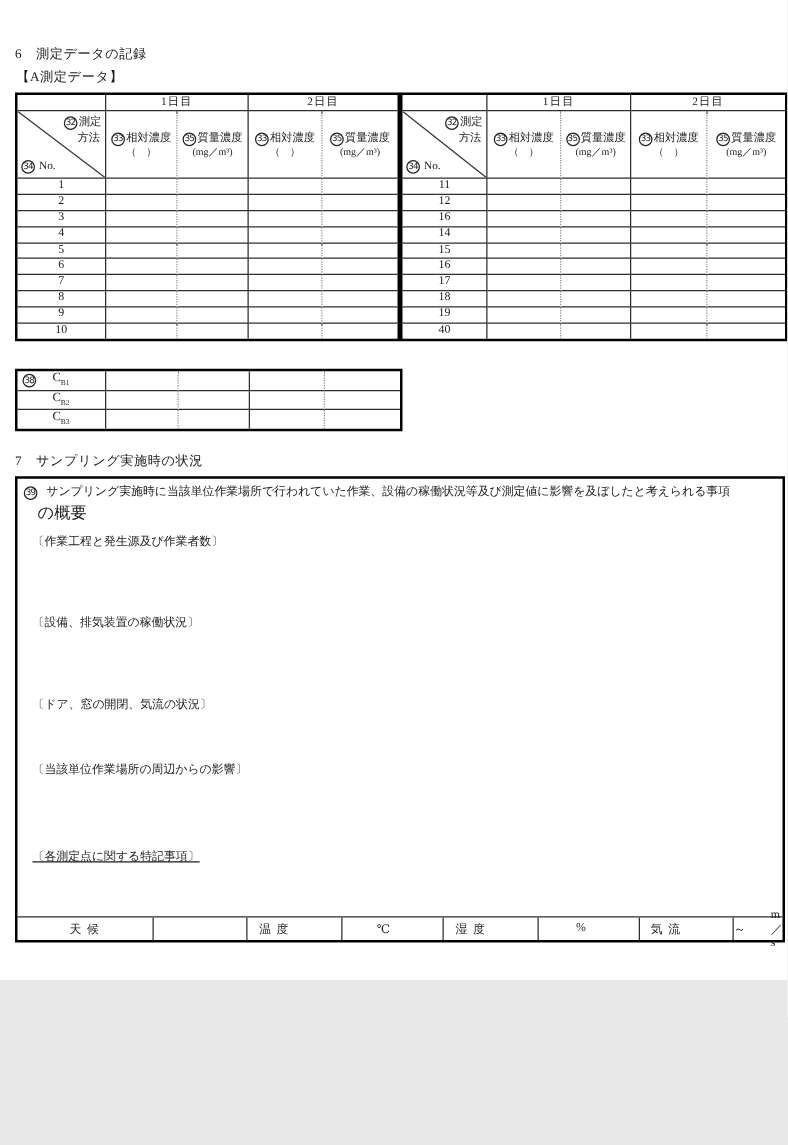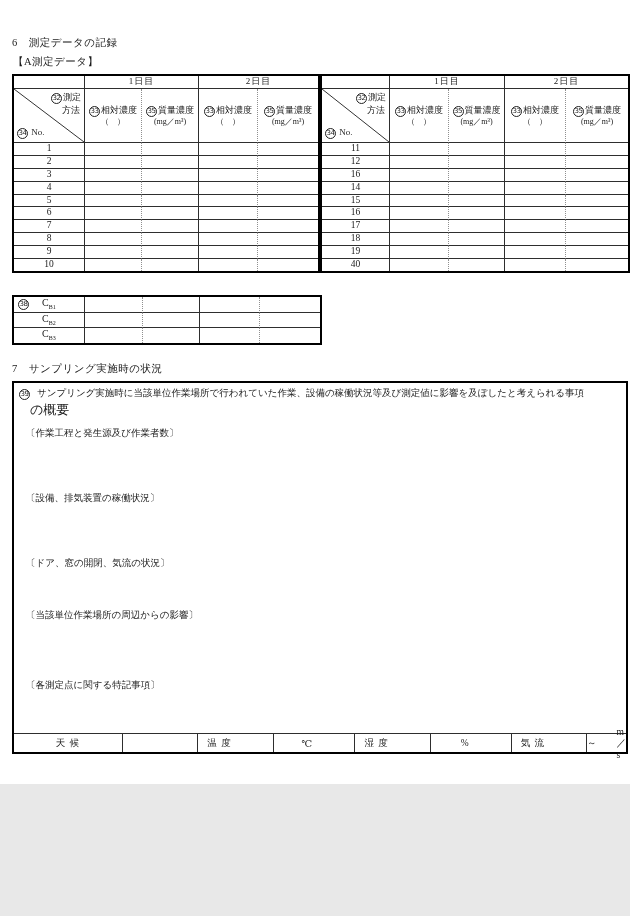--- a/index.html
+++ b/index.html
@@ -373,21 +373,21 @@
   <div class="s7box">
     <div class="s7line1">
       <span class="circ">39</span><span>サンプリング実施時に当該単位作業場所で行われていた作業、設備の稼働状況等及び測定値に影響を及ぼしたと考えられる事項</span>
     </div>
     <div class="s7line2">の概要</div>
 
     <div class="s7item" style="top:44px;">〔作業工程と発生源及び作業者数〕</div>
     <div class="s7item" style="top:109px;">〔設備、排気装置の稼働状況〕</div>
     <div class="s7item" style="top:174px;">〔ドア、窓の開閉、気流の状況〕</div>
     <div class="s7item" style="top:226px;">〔当該単位作業場所の周辺からの影響〕</div>
-    <div class="s7item" style="top:296px;">〔各測定点に関する特記事項〕</div>
+    <div class="s7item" style="top:296px;text-decoration:underline;">〔各測定点に関する特記事項〕</div>
 
     <div class="wrow">
       <div class="wcell" style="width:71px;">天 候</div>
       <div class="wcell" style="width:70px;"></div>
       <div class="wcell" style="width:71px;">温 度</div>
       <div class="wcell rgt" style="width:73px;">℃</div>
       <div class="wcell" style="width:71px;">湿 度</div>
       <div class="wcell rgt" style="width:72px;">%</div>
       <div class="wcell" style="width:70px;">気 流</div>
       <div class="wcell flow">

